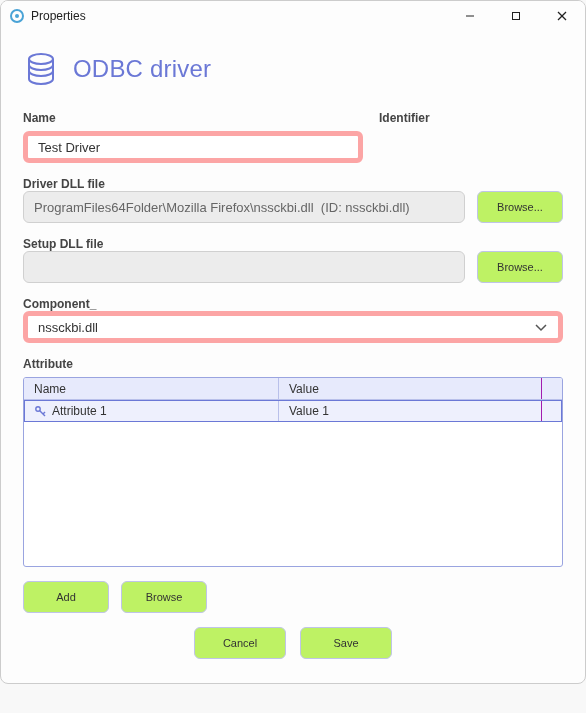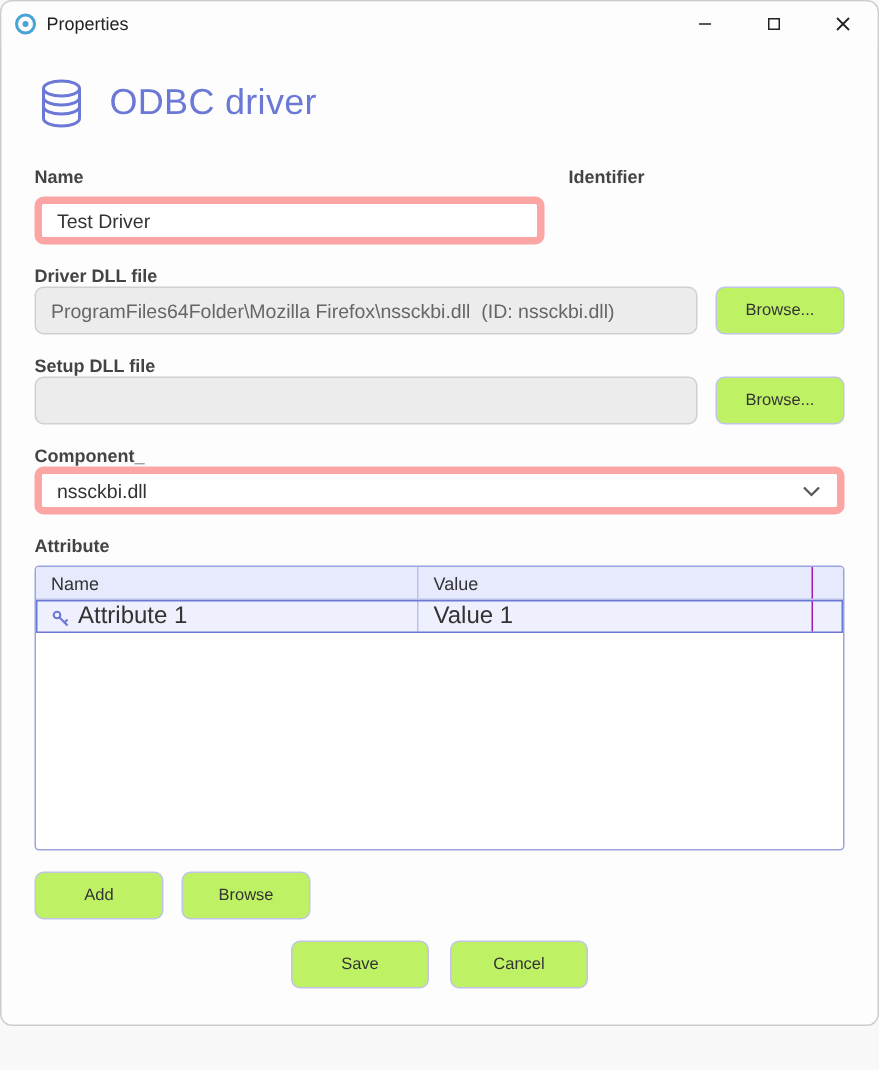--- a/index.html
+++ b/index.html
@@ -112,21 +112,21 @@
     color:#333;
   }
   .th, .td { display:flex; align-items:center; padding:0 10px; }
   .th.name, .td.name { width:255px; border-right:1px solid #b9c0ea; }
   .th.value, .td.value { flex:1; border-right:1px solid #a21caf;}
   .th.tail, .td.tail { width:20px; }
   .tbody { flex:1; overflow:auto; }
   .tr {
     display:flex; height:22px;
     border-bottom:1px solid #e7eafc;
-    font-size:16px;
+    font-size:12px;
     background:#eef0fd;
   }
   .tr.selected { background:#eef0fd; outline:1px solid #6b78d6; outline-offset:-1px;}
   .key-icon { width:12px; height:12px; margin-right:6px; color:#6b78d6; flex-shrink:0;}
 
   .attr-btns { display:flex; gap:12px; margin-top:14px;text-align:right; }
 
   .footer {
     display:flex; justify-content:center; gap:14px;
     padding:4px 0 8px 0;
@@ -247,18 +247,18 @@
         <div class="attr-btns">
           <div class="btn">Add</div>
           <div class="btn">Browse</div>
         </div>
       </div>
     </div>
 
     <div style="flex:1"></div>
 
     <div class="footer">
+      <div class="btn" style="min-width:92px">Cancel</div>
       <div class="btn" style="min-width:92px">Save</div>
-      <div class="btn" style="min-width:92px">Cancel</div>
     </div>
 
   </div>
 </div>
 
 </body></html>

